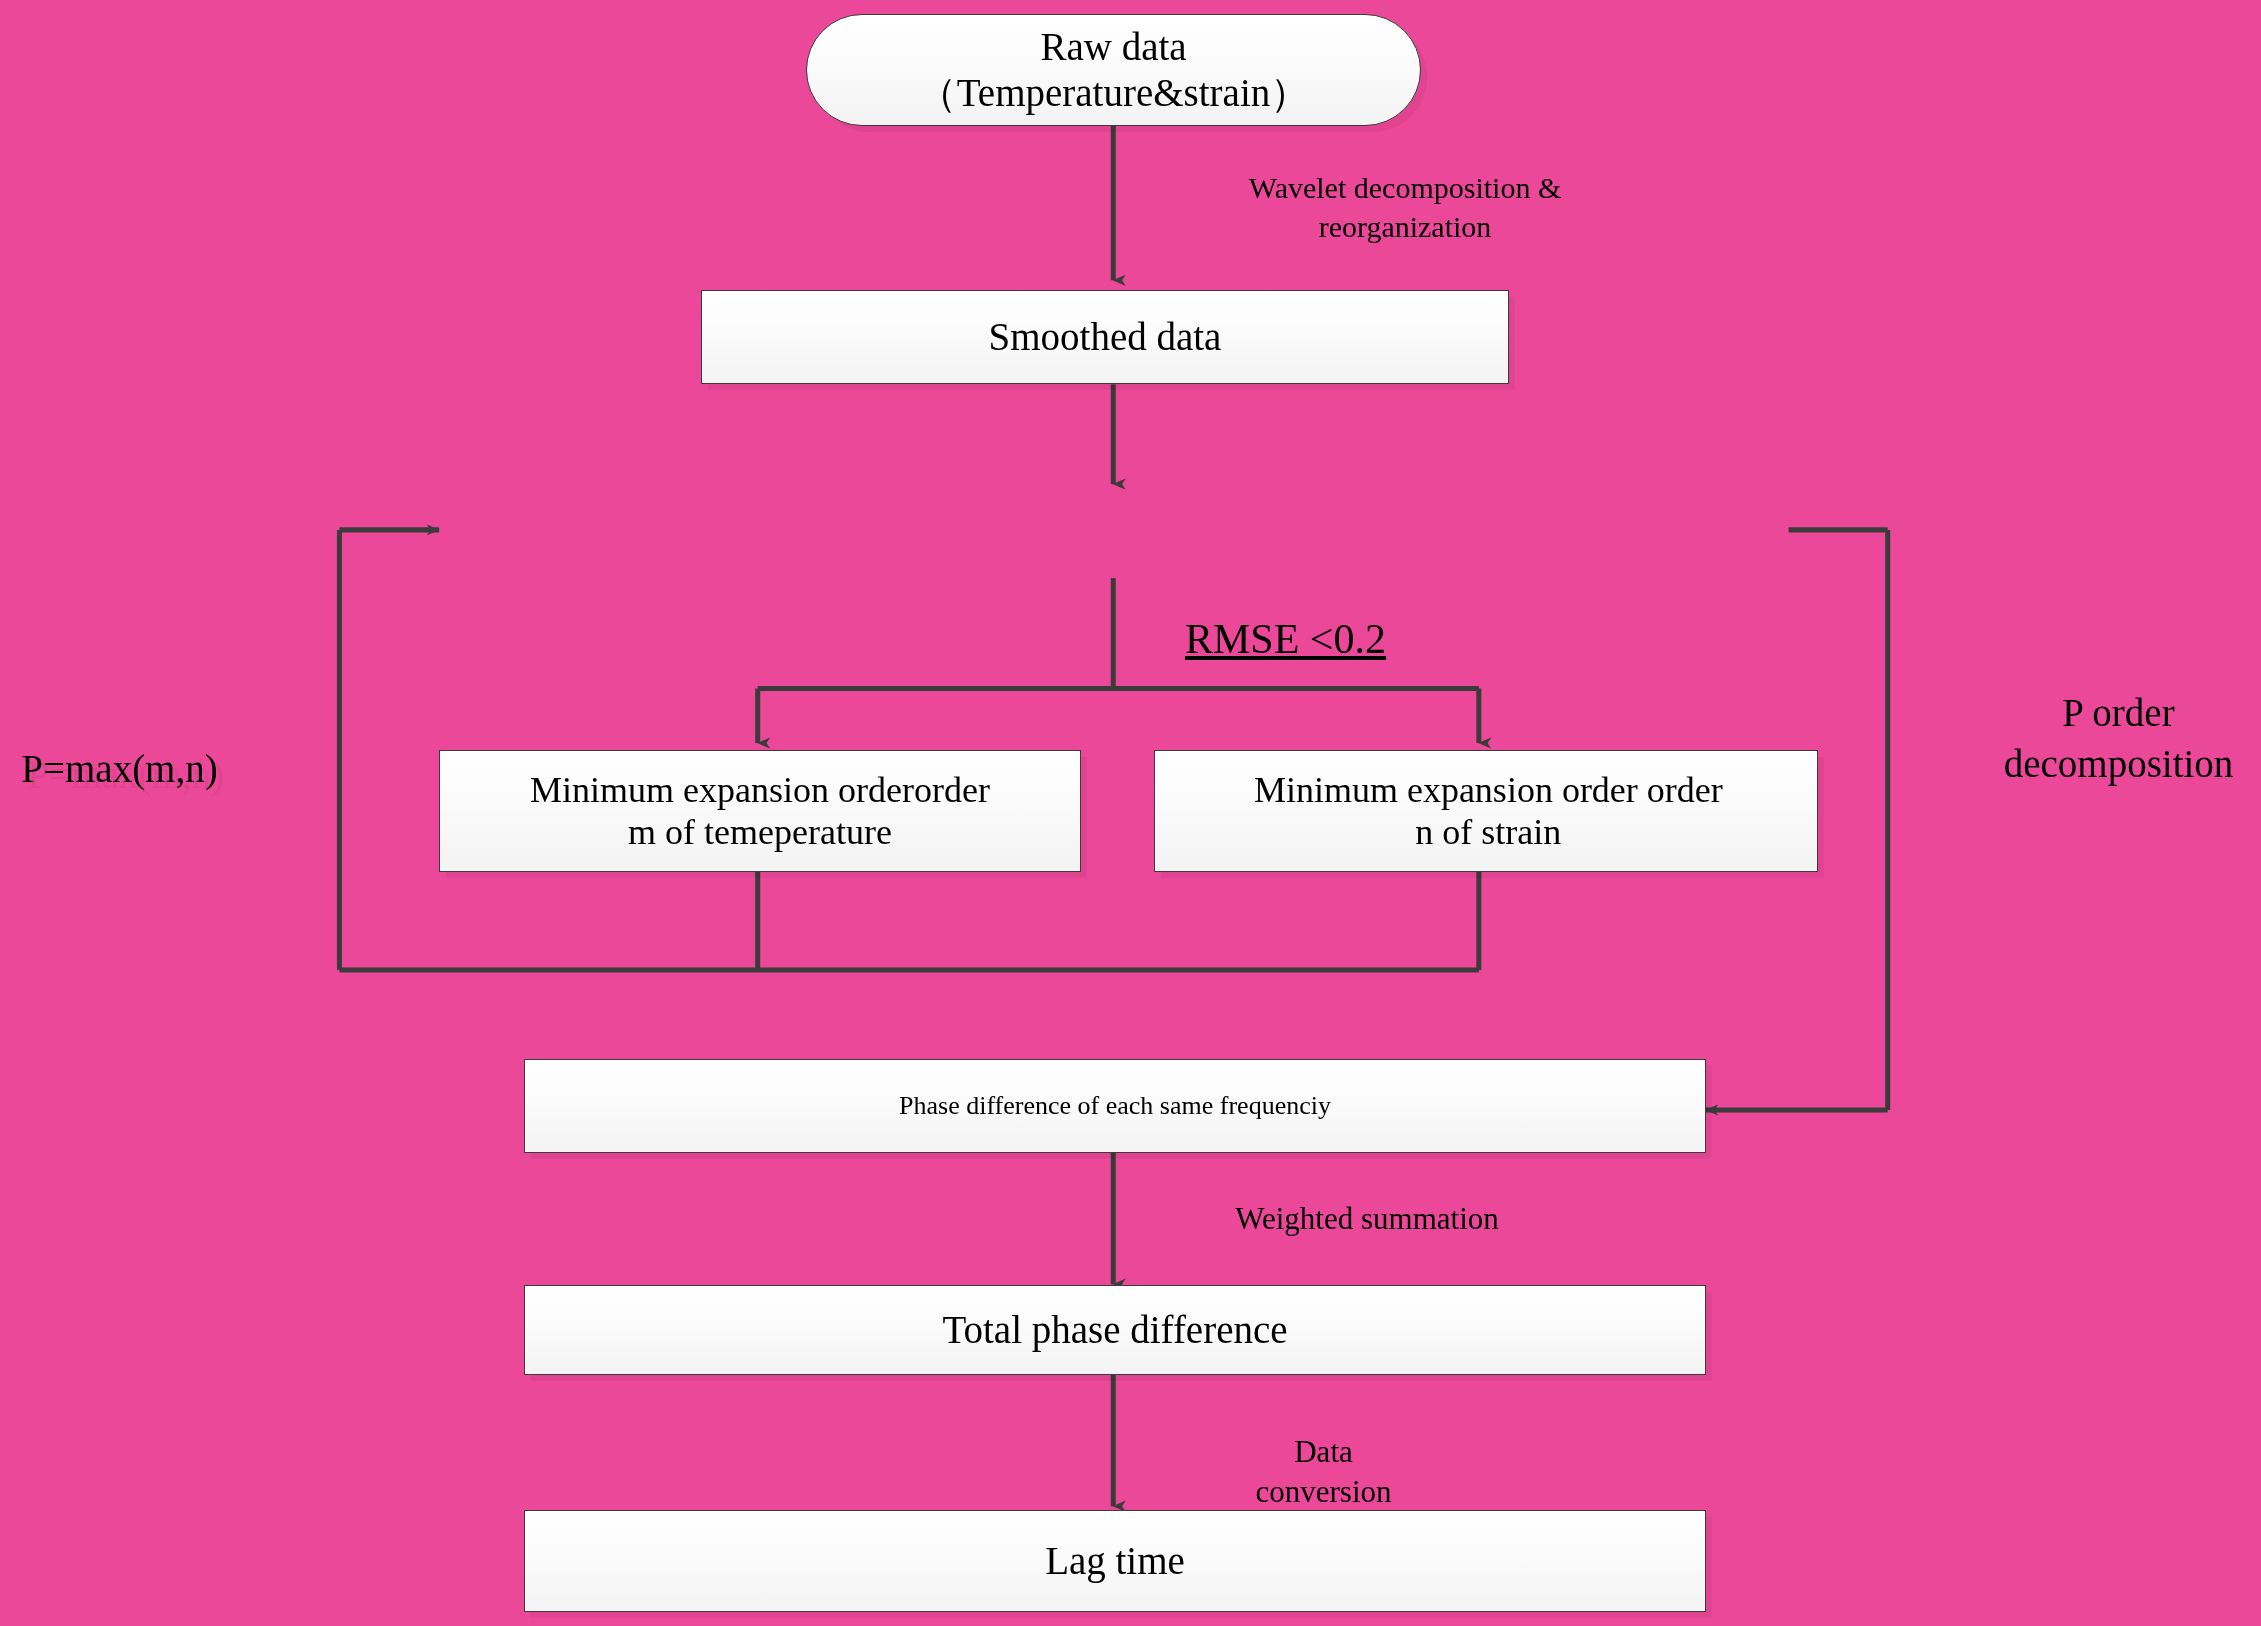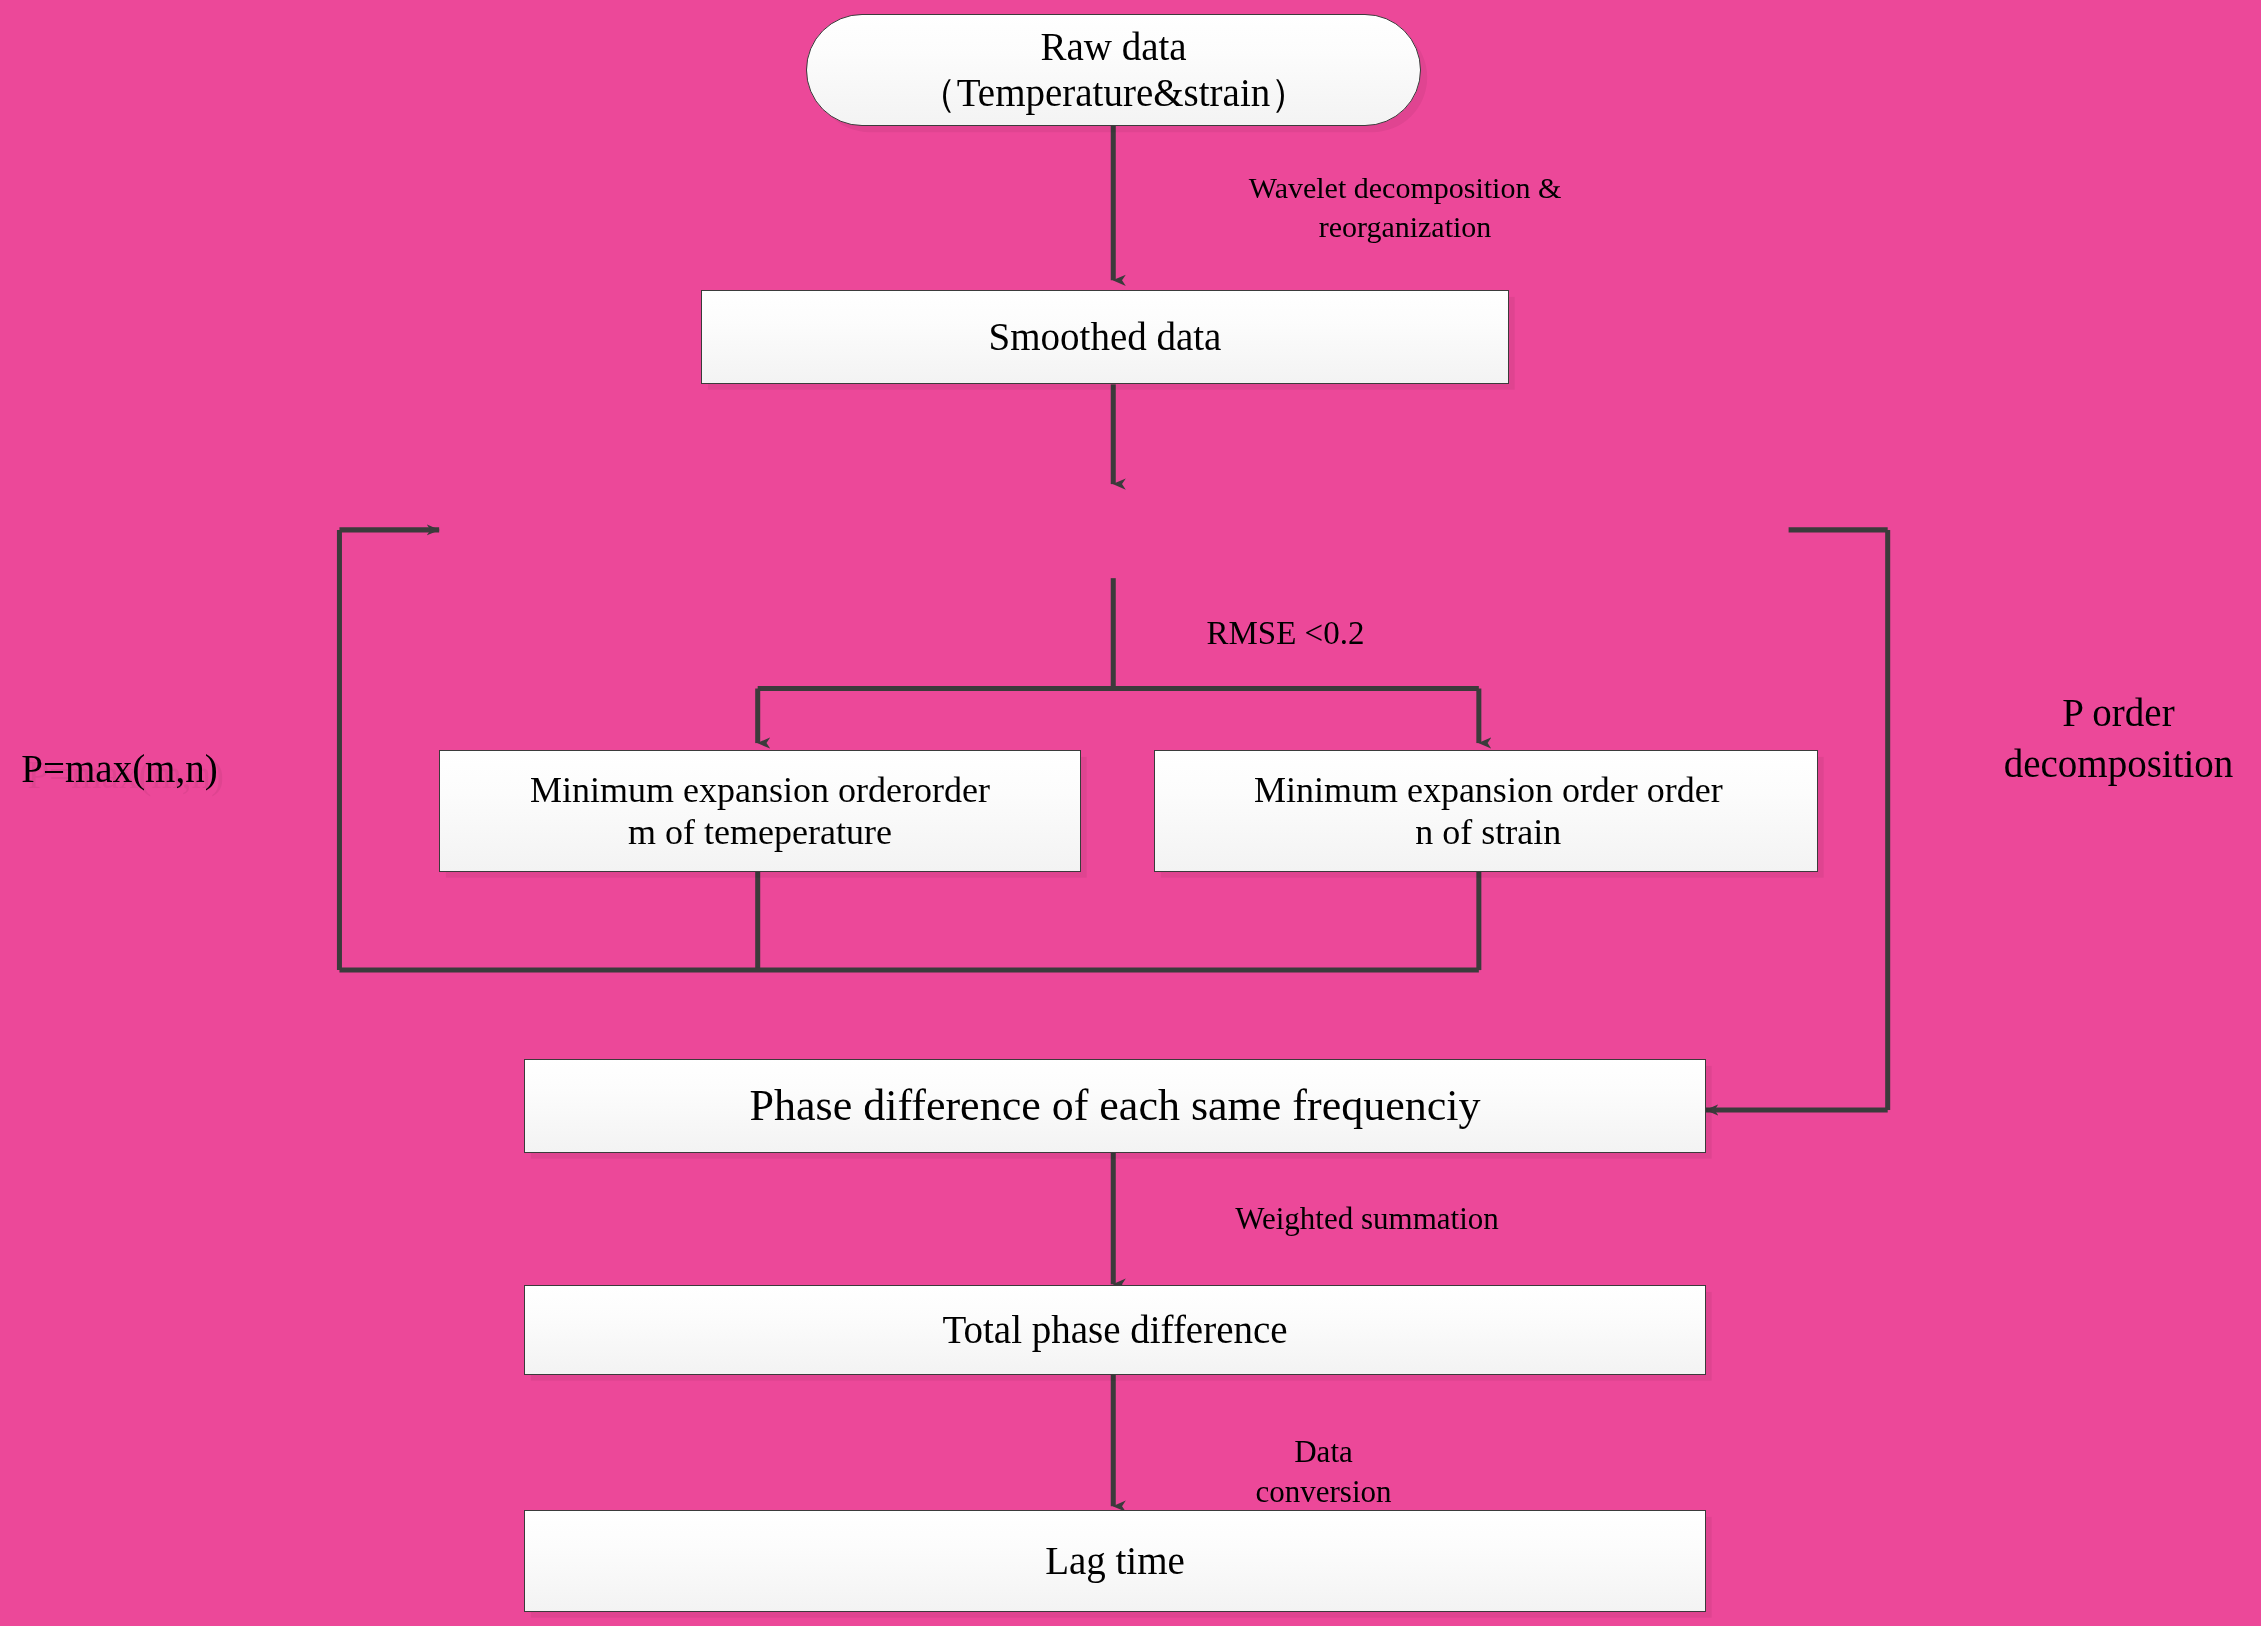--- a/index.html
+++ b/index.html
@@ -121,36 +121,36 @@
   <div class="node" style="left:439px; top:750px; width:642px; height:122px; font-size:36px;">
     <span class="node-label">Minimum expansion orderorder
 m of temeperature</span>
   </div>
 
   <div class="node" style="left:1154px; top:750px; width:664px; height:122px; font-size:36px;padding-left:16px;">
     <span class="node-label">Minimum expansion order order
 n of strain</span>
   </div>
 
-  <div class="node" style="left:524px; top:1059px; width:1182px; height:94px; font-size:44px;">
+  <div class="node" style="left:524px; top:1059px; width:1182px; height:94px; font-size:26px;">
     <span class="node-label">Phase difference  of each  same frequenciy</span>
   </div>
 
   <div class="node" style="left:524px; top:1285px; width:1182px; height:90px; font-size:39px;">
     <span class="node-label">Total  phase difference</span>
   </div>
 
   <div class="node" style="left:524px; top:1510px; width:1182px; height:102px; font-size:39px;">
     <span class="node-label">Lag time</span>
   </div>
 
   <div class="annot" style="left:1179px; top:168px; width:452px; font-size:30px;">Wavelet decomposition &amp;
 reorganization</div>
 
-  <div class="annot" style="left:1154px; top:612px; width:263px; font-size:33px;">RMSE &lt;0.2</div>
+  <div class="annot" style="left:1154px; top:612px; width:263px; font-size:42px;text-decoration:underline;">RMSE &lt;0.2</div>
 
   <div class="annot left-aligned shadowed" style="left:21.3px; top:744px; width:301px; font-size:39px;">P=max(m,n)</div>
 
   <div class="annot" style="left:1976px; top:688px; width:285px; font-size:39px;">P order
 decomposition</div>
 
   <div class="annot" style="left:1179px; top:1199px; width:376px; font-size:31px;">Weighted summation</div>
 
   <div class="annot" style="left:1192px; top:1432px; width:263px; font-size:31px;text-align:center;">Data
 conversion</div>

